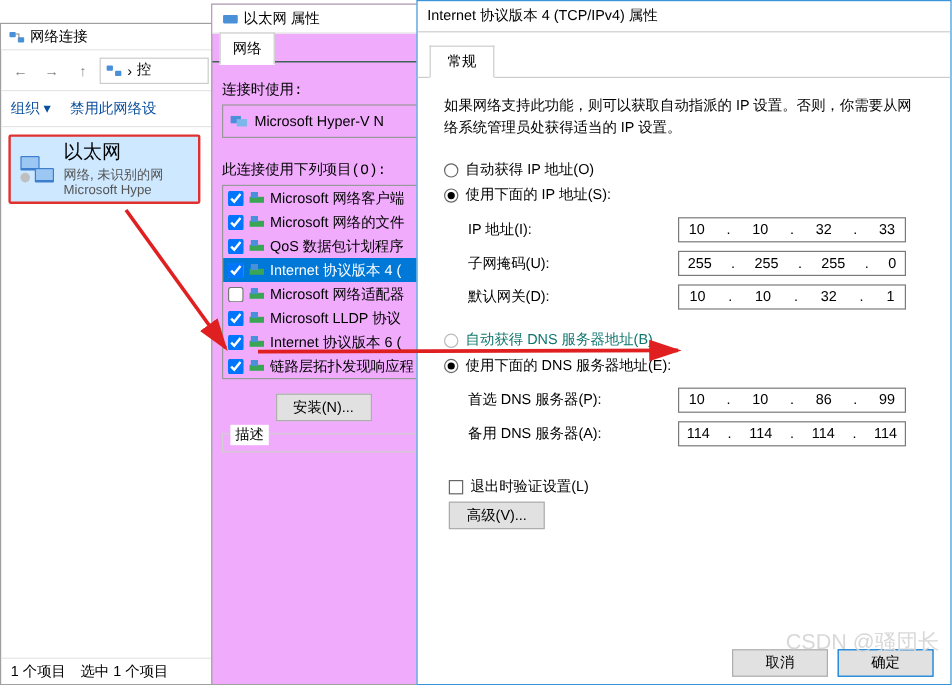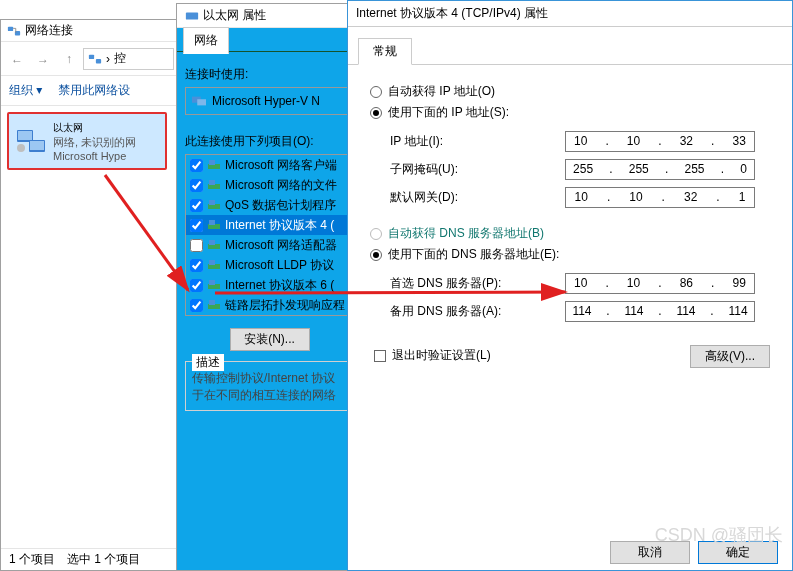--- a/index.html
+++ b/index.html
@@ -8,31 +8,31 @@
 
 .win-netconn { position: absolute; left: 0; top: 19px; width: 179px; height: 552px; border: 1px solid #a0a0a0; background: #fff; }
 .titlebar { height: 22px; background: #fff; display: flex; align-items: center; padding-left: 6px; border-bottom: 1px solid #e5e5e5; }
 .navbar { height: 34px; display: flex; align-items: center; padding: 0 4px; border-bottom: 1px solid #e5e5e5; gap: 2px; }
 .nav-btn { width: 24px; height: 24px; display: flex; align-items: center; justify-content: center; color: #888; }
 .addrbox { flex: 1; height: 22px; border: 1px solid #ccc; display: flex; align-items: center; padding: 0 4px; gap: 4px; }
 .cmdbar { height: 30px; display: flex; align-items: center; border-bottom: 1px solid #e5e5e5; }
 .cmdbar span { padding: 0 8px; color: #0a4f9e; }
 .conn-area { padding: 6px; }
 .conn-item { width: 160px; height: 58px; border: 2px solid #e03030; border-radius: 2px; background: #cde8ff; display: flex; align-items: center; padding: 2px 6px; gap: 6px; position: relative; }
-.conn-text .t1 { font-size: 10px; }
+.conn-text .t1 { font-size: 16px; }
 .conn-text .t2 { font-size: 11px; color: #555; }
 .statusbar { position: absolute; bottom: 0; left: 0; right: 0; height: 22px; border-top: 1px solid #e5e5e5; display: flex; align-items: center; padding: 0 8px; gap: 12px; }
 
 
-.win-ethprop { position: absolute; left: 176px; top: 3px; width: 187px; height: 568px; border: 1px solid #a0a0a0; background: #0ea5e9; z-index: 2; }
+.win-ethprop { position: absolute; left: 176px; top: 3px; width: 187px; height: 568px; border: 1px solid #a0a0a0; background: #f0abfc; z-index: 2; }
 .eth-title { height: 24px; display: flex; align-items: center; padding-left: 8px; background: #fff; border-bottom: 1px solid #e5e5e5; }
 .eth-tabs { height: 24px; border-bottom: 1px solid #14532d; display: flex; align-items: center; padding-left: 6px; }
 .eth-tab { padding: 4px 10px; border: 1px solid #ccc; border-bottom: 1px solid #fff; background: #fff; position: relative; top: 1px; }
 .eth-body { padding: 8px; }
-.eth-sec-label { margin: 6px 0 4px 0; }
+.eth-sec-label { margin: 6px 0 4px 0; font-family: Liberation Mono, monospace; }
 .adapter-box { border: 1px solid #999; padding: 6px; display: flex; align-items: center; gap: 6px; }
 .items-box { border: 1px solid #999; margin-top: 4px; width: 100%; }
 .items-box .row { display: flex; align-items: center; height: 20px; padding: 0 4px; gap: 4px; white-space: nowrap; overflow: hidden; }
 .items-box .row.sel { background: #0078d7; color: #fff; }
 .sb { width: 16px; border-left: 1px solid #ccc; background: #f0f0f0; }
 .items-wrap { display: flex; }
 .items-list { flex: 1; }
 .btnrow { margin-top: 12px; display: flex; justify-content: center; }
 .btn { min-width: 80px; height: 23px; border: 1px solid #adadad; background: #e1e1e1; display: inline-flex; align-items: center; justify-content: center; padding: 0 8px; }
 .groupbox { margin-top: 10px; border: 1px solid #d0d0d0; padding: 8px 6px 6px; position: relative; }
@@ -49,21 +49,21 @@
 .radio-row { display: flex; align-items: center; gap: 6px; margin: 4px 0; }
 .radio-row.disabled { color: #0f766e; }
 .radio { width: 12px; height: 12px; border: 1px solid #666; border-radius: 50%; display: inline-flex; align-items: center; justify-content: center; flex: 0 0 12px; }
 .radio .dot { width: 6px; height: 6px; background: #000; border-radius: 50%; }
 .field-grid { margin: 6px 0 14px 20px; }
 .field-row { display: flex; align-items: center; height: 28px; }
 .field-row .flabel { width: 175px; }
 .ipbox { width: 190px; height: 21px; border: 1px solid #7a7a7a; display: flex; align-items: center; justify-content: space-around; font-family: Consolas, monospace; }
 .ipbox span.dot { padding: 0 2px; }
 .checkbox { width: 12px; height: 12px; border: 1px solid #666; display: inline-block; }
-.bottom-row { margin-top: 18px; display: flex; align-items: flex-end; justify-content: space-between; padding-left: 4px; }
+.bottom-row { margin-top: 18px; display: flex; align-items: flex-start; justify-content: space-between; padding-left: 4px; flex-direction: column; }
 .dlg-btns { position: absolute; bottom: 6px; right: 14px; display: flex; gap: 8px; }
 
 
 .arrow { position: absolute; z-index: 5; pointer-events: none; }
 
 
 .wm { position: absolute; right: 10px; bottom: 24px; color: #d8d8d8; font-size: 18px; z-index: 4; }
 
 
 .ico-net { width: 32px; height: 26px; }
@@ -210,33 +210,33 @@
             </div>
           </div>
         <div class="sb"></div>
       </div>
     </div>
     <div class="btnrow">
       <div class="btn">安装(N)...</div>
     </div>
     <div class="groupbox">
       <span class="glabel">描述</span>
-      <div class="desc">传输控制协议/Internet 协议于在不同的相互连接的网络</div>
     </div>
   </div>
 </div>
 
 <div class="win-ipv4">
   <div class="ipv4-title">
     <span>Internet 协议版本 4 (TCP/IPv4) 属性</span>
   </div>
   <div class="ipv4-tabs">
     <div class="ipv4-tab">常规</div>
   </div>
   <div class="ipv4-body">
+    <div class="helptext">如果网络支持此功能，则可以获取自动指派的 IP 设置。否则，你需要从网络系统管理员处获得适当的 IP 设置。</div>
 
     <div class="radio-row">
       <span class="radio"></span>
       <span>自动获得 IP 地址(O)</span>
     </div>
     <div class="radio-row">
       <span class="radio">
           <span class="dot"></span>
         </span>
       <span>使用下面的 IP 地址(S):</span>

